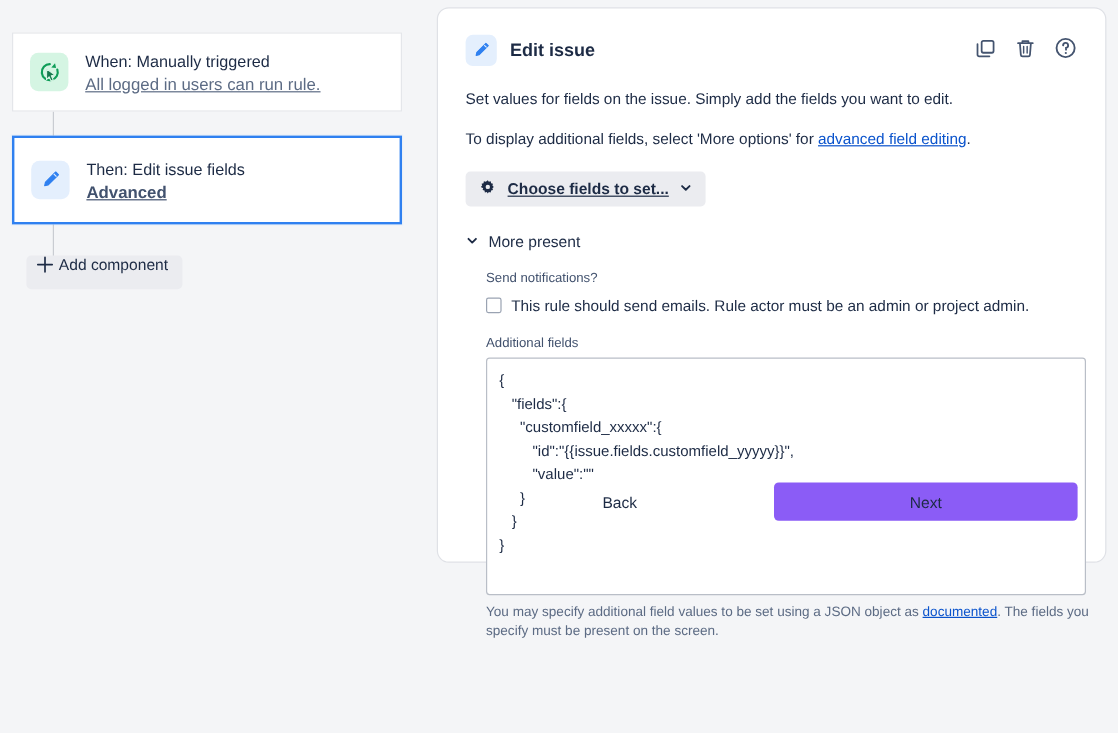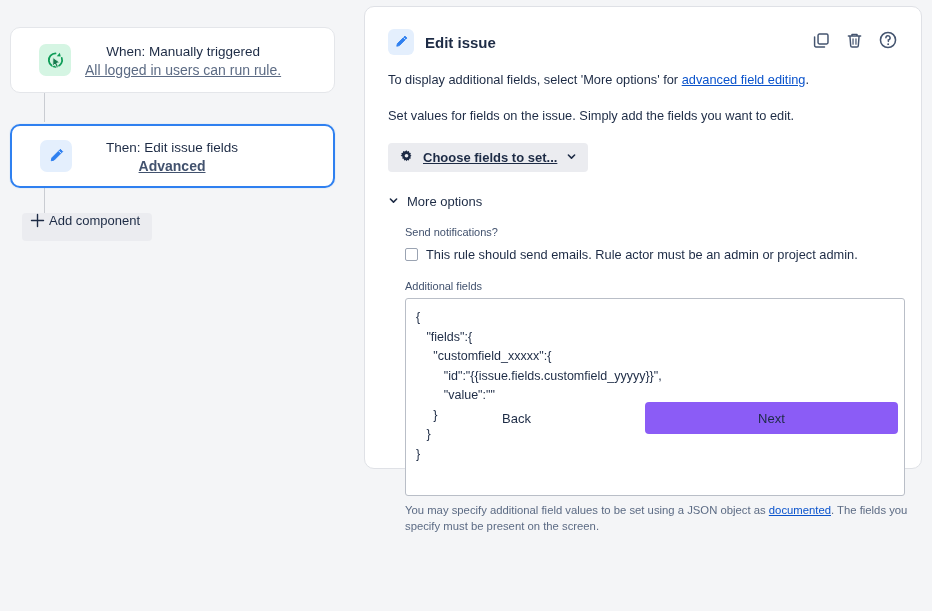--- a/index.html
+++ b/index.html
@@ -20,31 +20,29 @@
     background: #c9ccd2;
   }
   .conn-1 { top: 92px; height: 30px; }
   .conn-2 { top: 186px; height: 28px; }
 
   .card {
     position: absolute;
     left: 10px; width: 325px;
     background: #ffffff;
     border: 1px solid #e4e6ea;
-    border-radius: 10px;
+    border-radius: 0;
     display: flex; align-items: center;
-    padding: 0 28px;
-    text-align: center;
+    padding: 0 14px;
   }
   .card.trigger { top: 27px; height: 66px; }
   .card.action {
-    top: 124px; height: 64px;
+    top: 113px; height: 74px;
     border: 2px solid #2f80f0;
     box-shadow: 0 0 0 1px rgba(47,128,240,.05);
-    gap: 20px;
   }
 
   .card-icon {
     width: 32px; height: 32px; border-radius: 7px;
     flex: 0 0 32px;
     display: flex; align-items: center; justify-content: center;
     margin-right: 14px;
   }
   .icon-green { background: #d5f5e3; }
   .icon-blue  { background: #e4effd; }
@@ -238,25 +236,25 @@
         <span>
           <svg width="20" height="20" viewBox="0 0 22 22" fill="none">
             <circle cx="11" cy="11" r="8.3" stroke="#44546f" stroke-width="1.7"></circle>
             <path d="M8.7 8.6a2.3 2.3 0 1 1 2.7 2.3v1.6" stroke="#44546f" stroke-width="1.7" stroke-linecap="round"></path>
             <circle cx="11.2" cy="15.6" r="1" fill="#44546f"></circle>
           </svg>
         </span>
       </div>
     </div>
 
+    <div class="para p1">Set values for fields on the issue. Simply add the fields you want to edit.</div>
+
     <div class="para p2">
       <span>To display additional fields, select 'More options' for </span><a class="link">advanced field editing</a><span>.</span>
     </div>
-
-    <div class="para p1">Set values for fields on the issue. Simply add the fields you want to edit.</div>
 
     <button class="choose-btn">
       <span>
         <svg width="15" height="15" viewBox="0 0 18 18" fill="none">
           <path d="M9 1.4l1 1.6 1.9-.5.4 1.9 1.9.5-.6 1.9 1.4 1.3-1.4 1.3.6 1.9-1.9.5-.4 1.9-1.9-.5-1 1.6-1-1.6-1.9.5-.4-1.9-1.9-.5.6-1.9L2 8.1l1.4-1.3-.6-1.9 1.9-.5.4-1.9 1.9.5z" fill="#1d2b45"></path>
           <circle cx="9" cy="8.1" r="2.2" fill="#ebecf0"></circle>
         </svg>
       </span>
       <span>Choose fields to set...</span>
       <span>
@@ -265,21 +263,21 @@
         </svg>
       </span>
     </button>
 
     <div class="more-options">
       <span>
         <svg width="11" height="11" viewBox="0 0 12 12" fill="none">
           <path d="M2.6 4.4L6 7.8l3.4-3.4" stroke="#1d2b45" stroke-width="1.7" stroke-linecap="round" stroke-linejoin="round"></path>
         </svg>
       </span>
-      <span>More options</span>
+      <span>More present</span>
     </div>
 
     <div class="opts">
 
       <div class="field-label">Send notifications?</div>
 
       <div class="checkrow">
         <span class="checkbox"></span>
         <span class="checkrow-label">This rule should send emails. Rule actor must be an admin or project admin.</span>
       </div>

